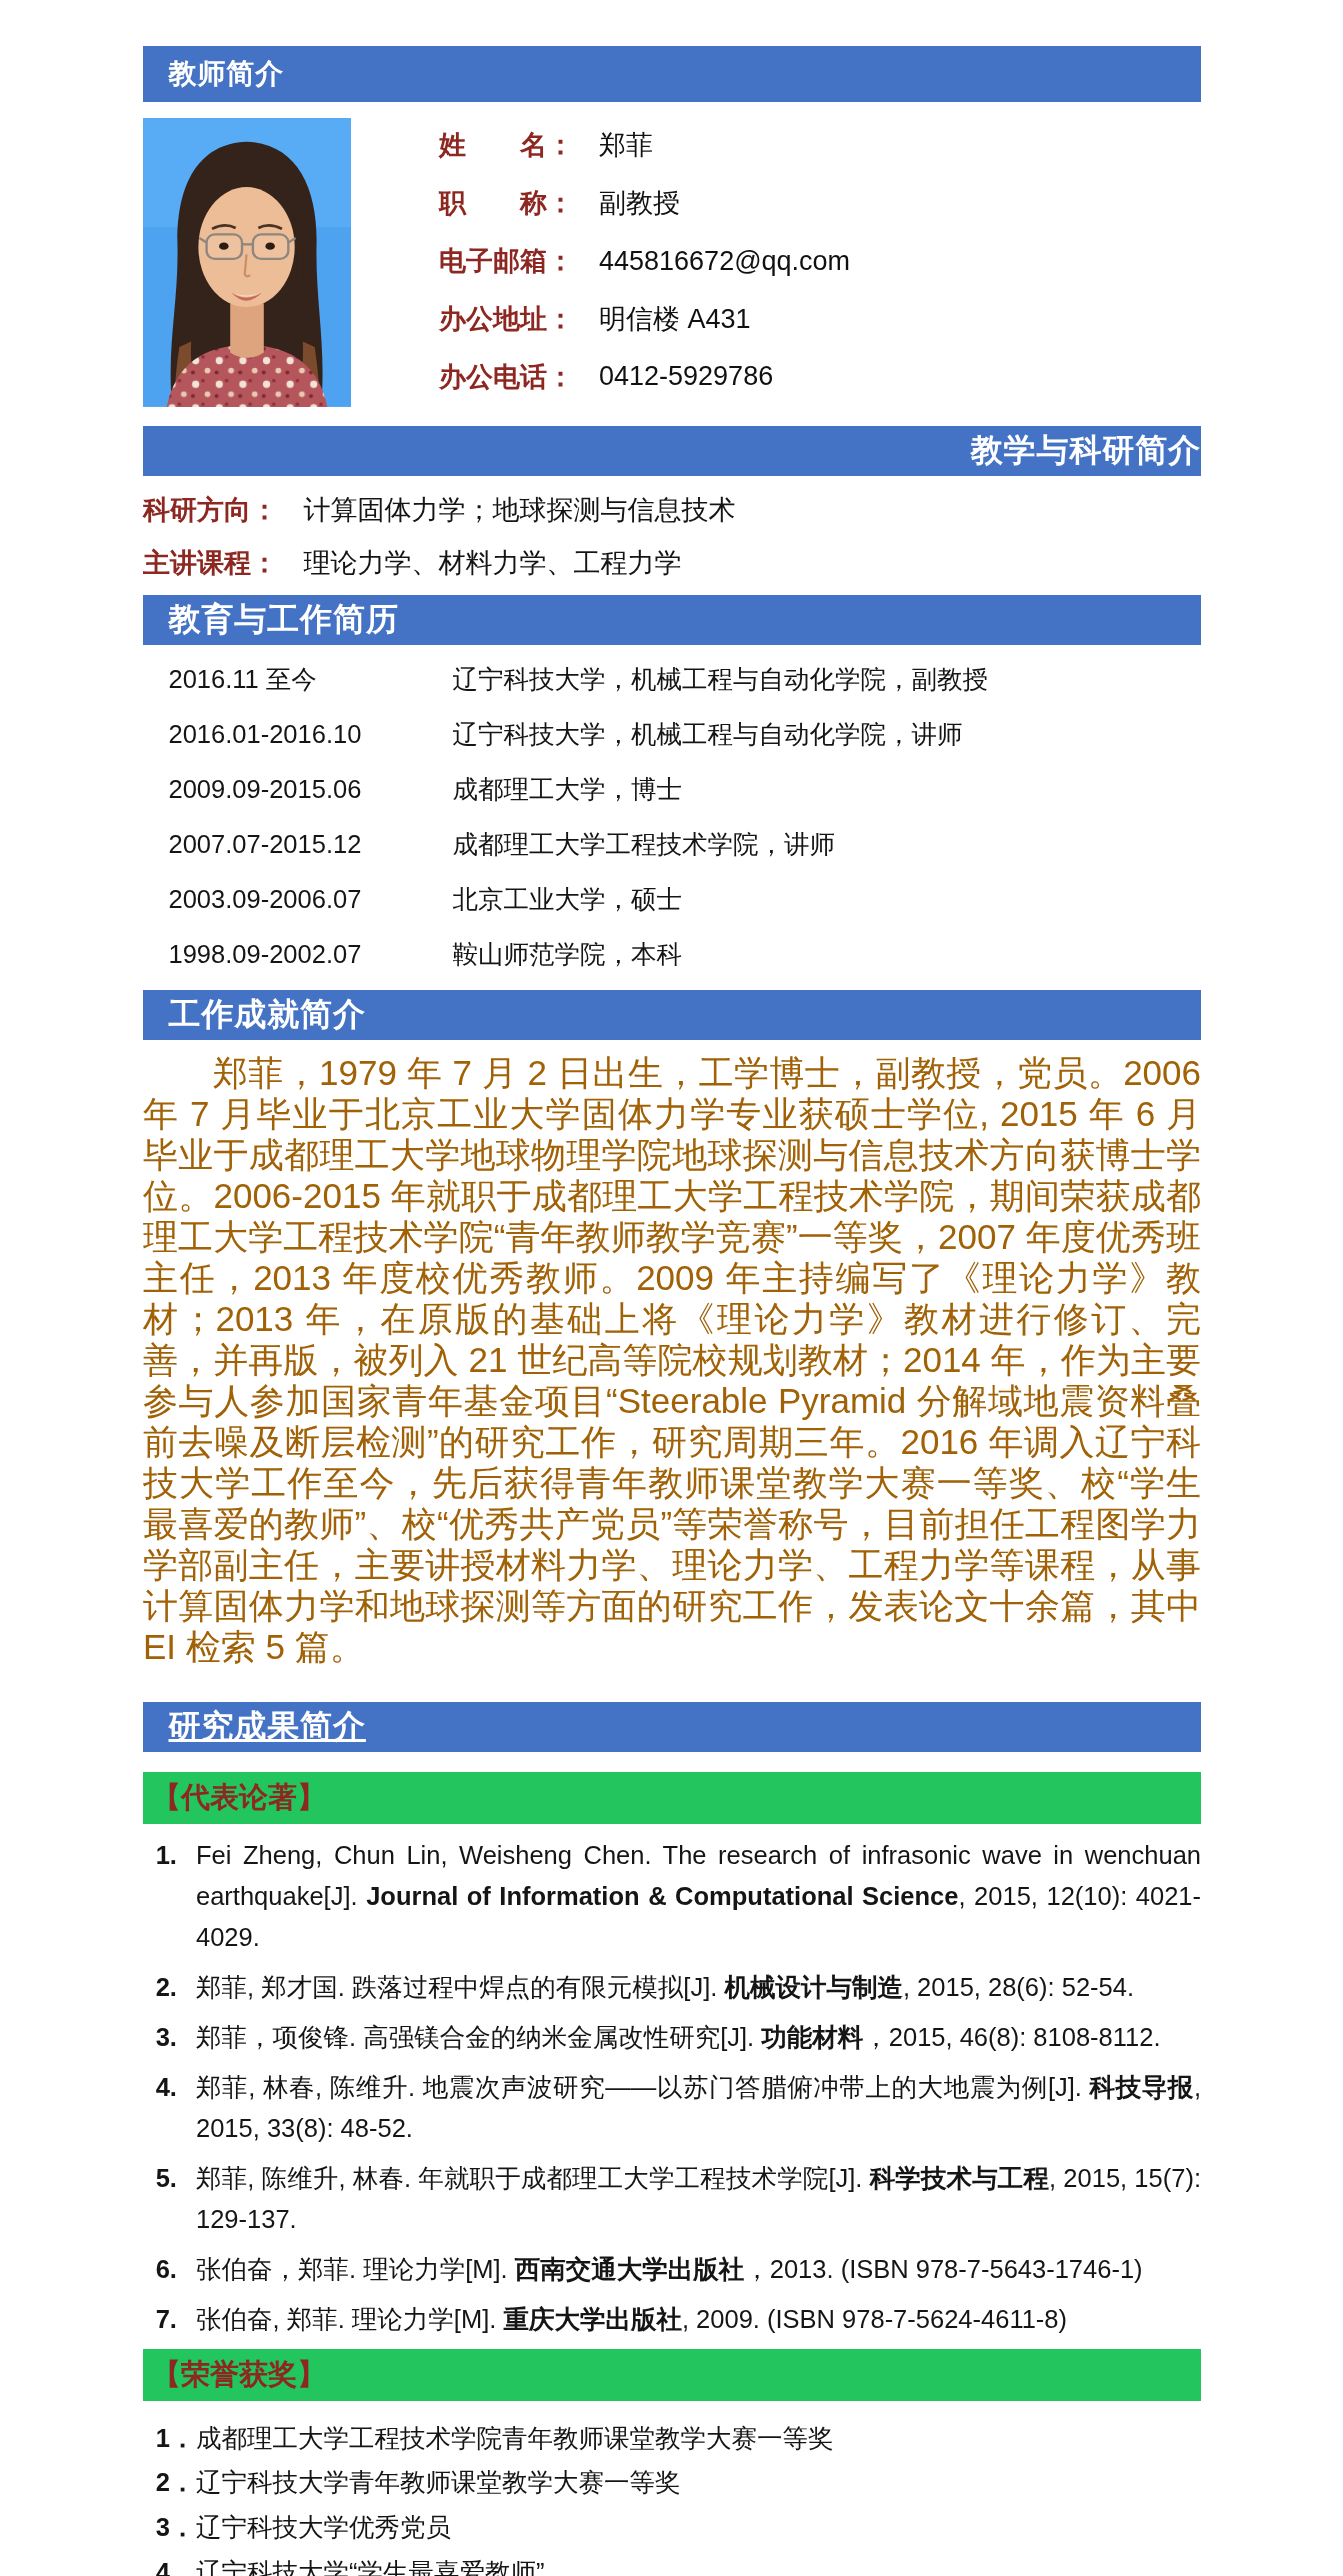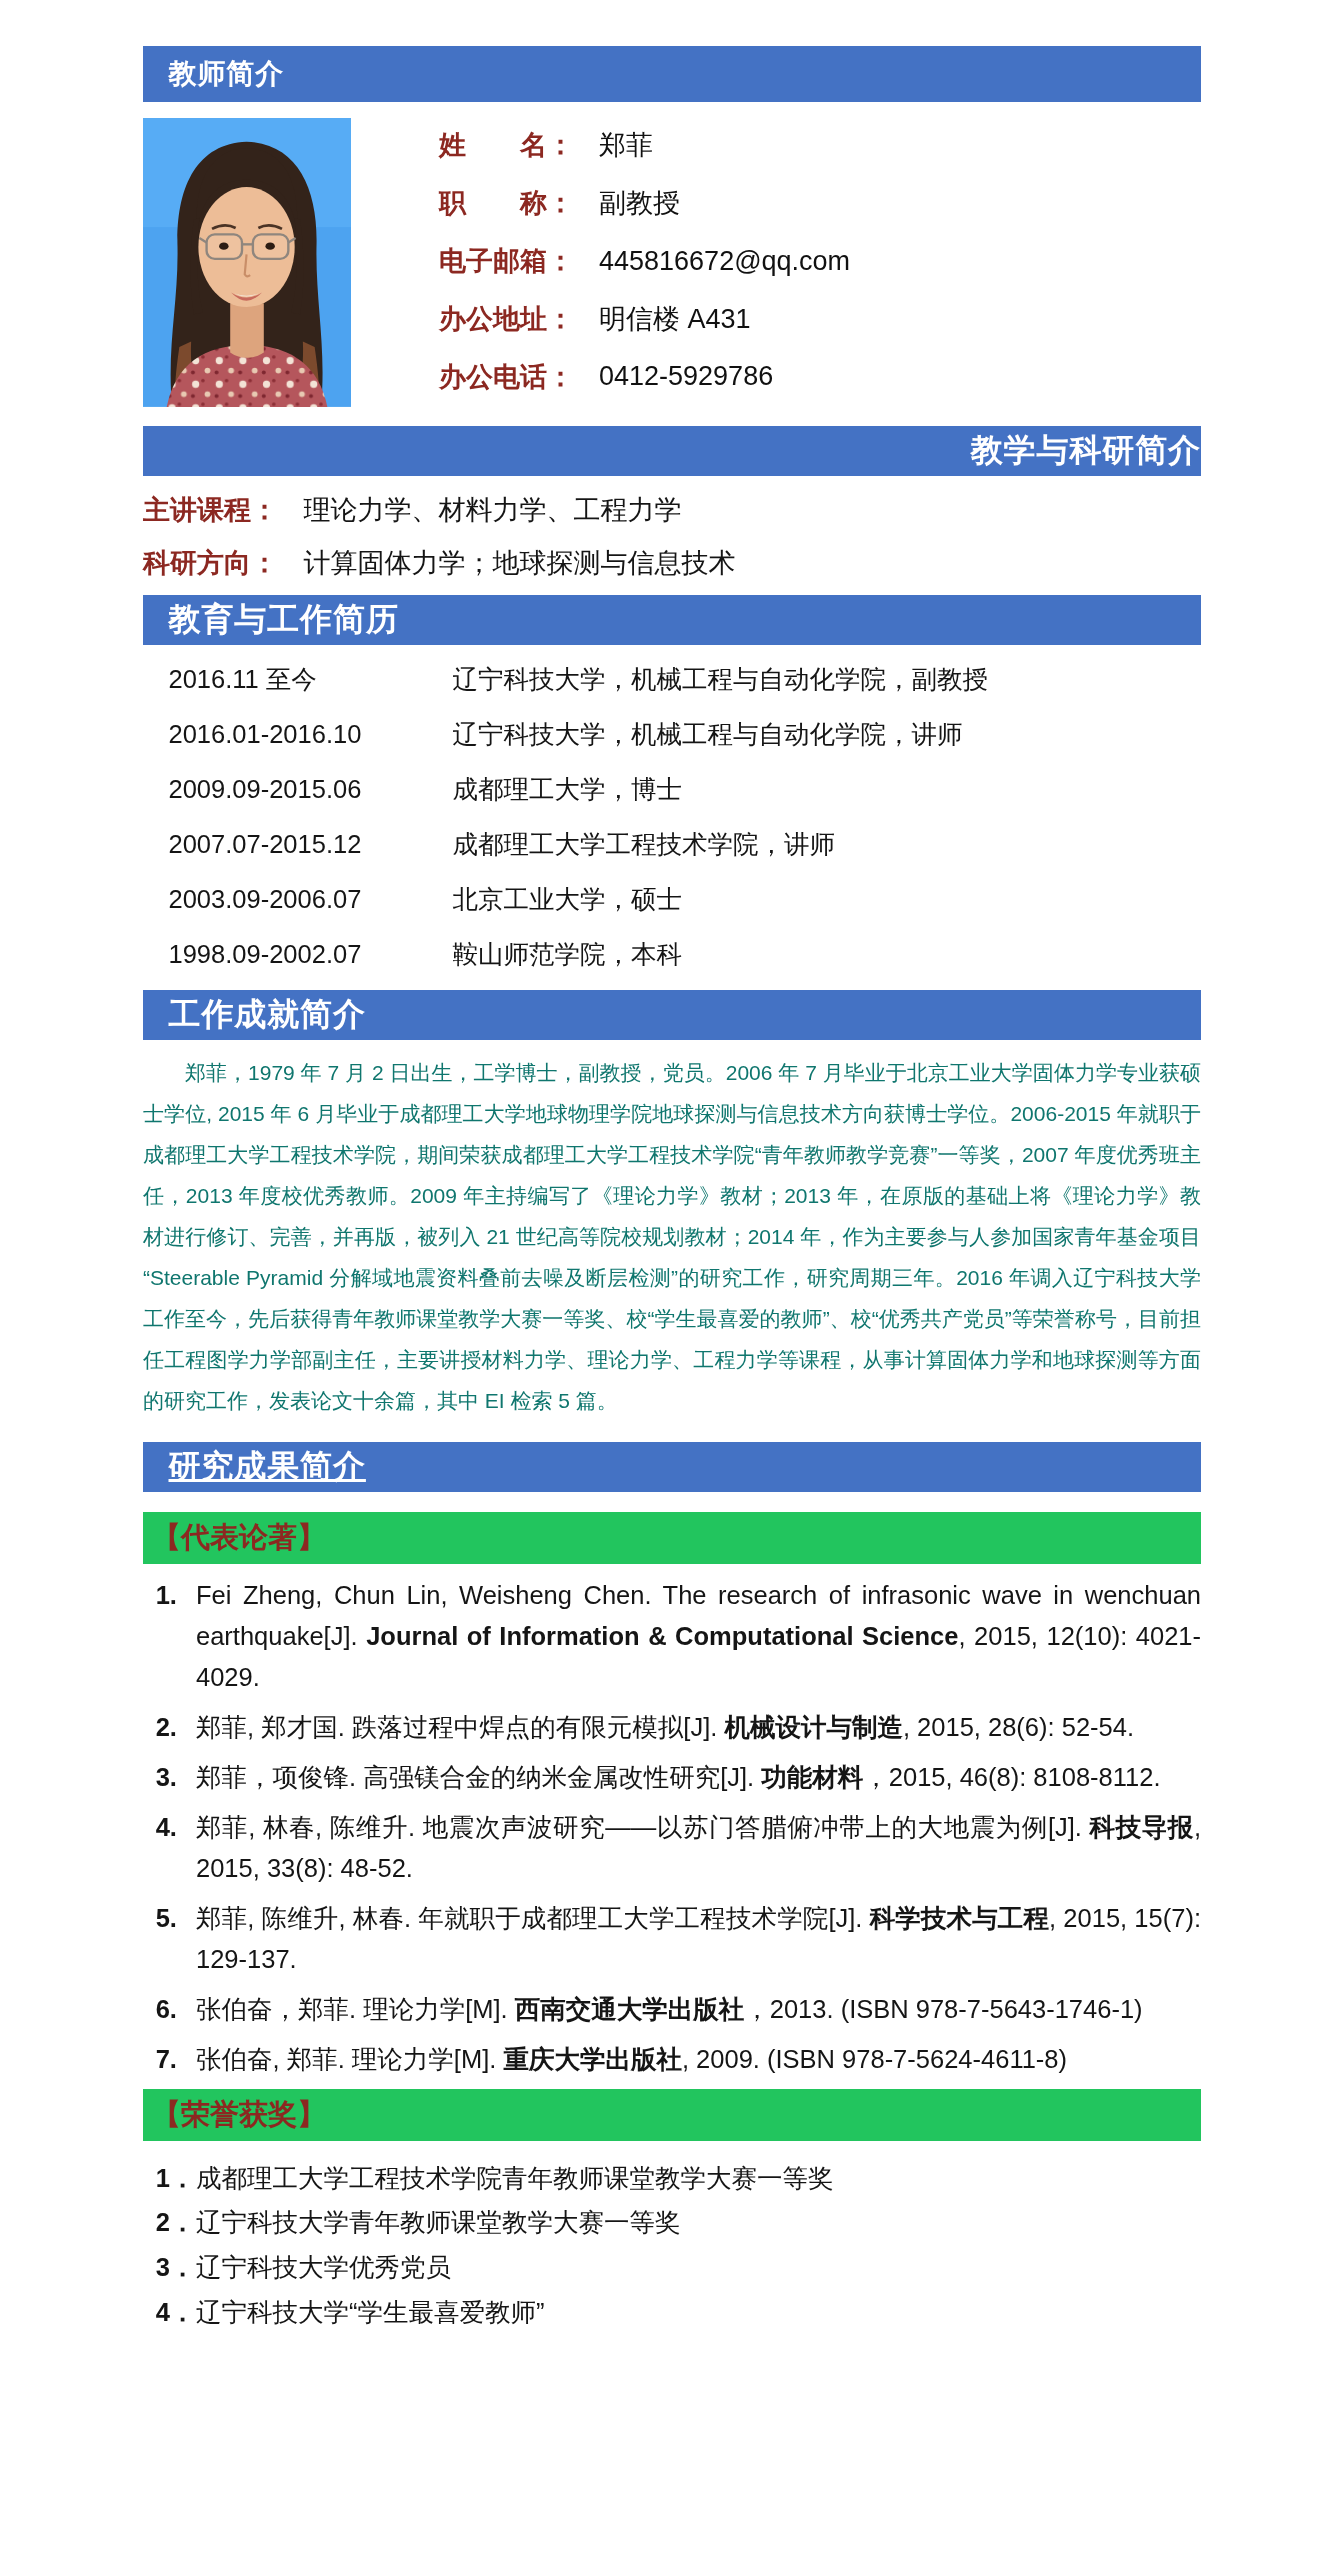--- a/index.html
+++ b/index.html
@@ -34,22 +34,22 @@
   .teach-row{height:53px;display:flex;align-items:center;font-size:27px;}
   .teach-label{color:#8C2821;font-weight:bold;margin-right:25.5px;}
 
   
   .hist-block{padding:7.3px 0;}
   .hist-row{height:55px;display:flex;align-items:center;font-size:25.5px;padding-left:25.5px;}
   .hist-period{width:284px;flex:0 0 284px;}
 
   
   .para{
-    margin-top:12.7px;font-size:21px;line-height:41px;
-    text-align:justify;text-indent:2em;color:#0f766e;
+    margin-top:12.7px;font-size:35px;line-height:41px;
+    text-align:justify;text-indent:2em;color:#a16207;
   }
 
   .bar.mt20{margin-top:18px;text-decoration:underline;}
   .bar.mt21{margin-top:19px;justify-content:flex-end;}
 
   
   .band{
     margin-top:20px;height:52px;background:#22c55e;
     display:flex;align-items:center;padding-left:9px;box-sizing:border-box;
     color:#8C2821;font-weight:bold;font-size:29px;
@@ -152,28 +152,28 @@
   </div>
 </div>
   </div>
 
   <div class="bar mt21">
     <span>教学与科研简介</span>
   </div>
 
   <div class="teach-block">
   <div class="teach-row">
+    <span class="teach-label">科研方向：</span>
+    <span class="teach-value">计算固体力学；地球探测与信息技术</span>
+  </div>
+
+  <div class="teach-row">
     <span class="teach-label">主讲课程：</span>
     <span class="teach-value">理论力学、材料力学、工程力学</span>
   </div>
-
-  <div class="teach-row">
-    <span class="teach-label">科研方向：</span>
-    <span class="teach-value">计算固体力学；地球探测与信息技术</span>
-  </div>
 </div>
 
   <div class="bar">
     <span>教育与工作简历</span>
   </div>
 
   <div class="hist-block">
   <div class="hist-row">
     <span class="hist-period">2016.11 至今</span>
     <span class="hist-detail">辽宁科技大学，机械工程与自动化学院，副教授</span>

